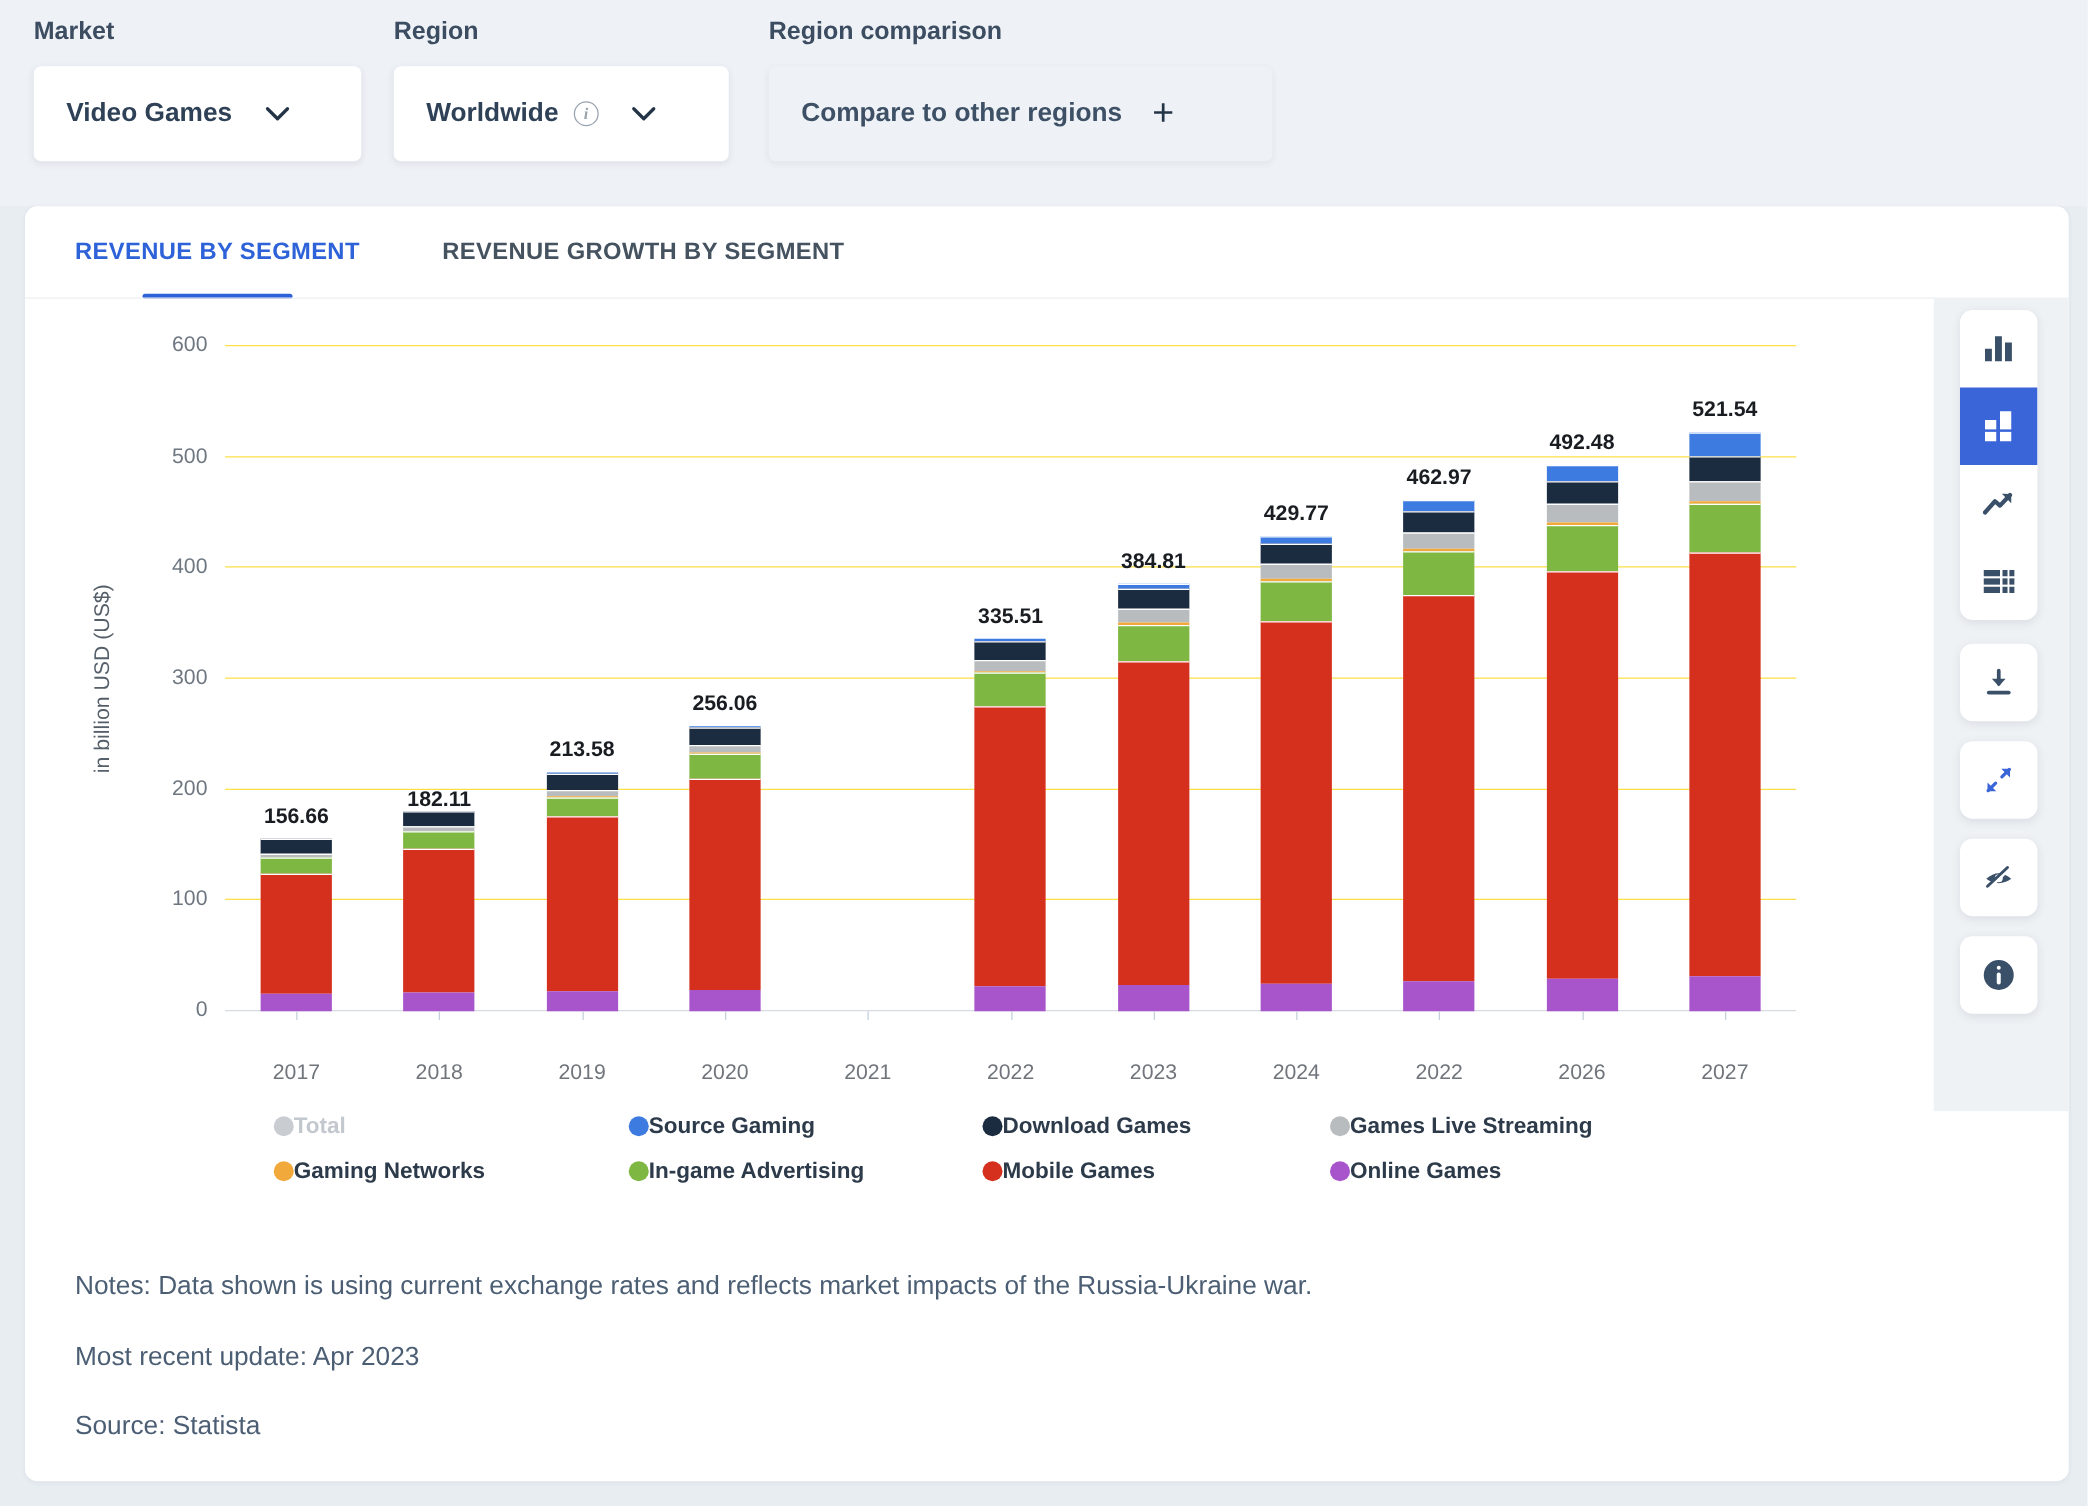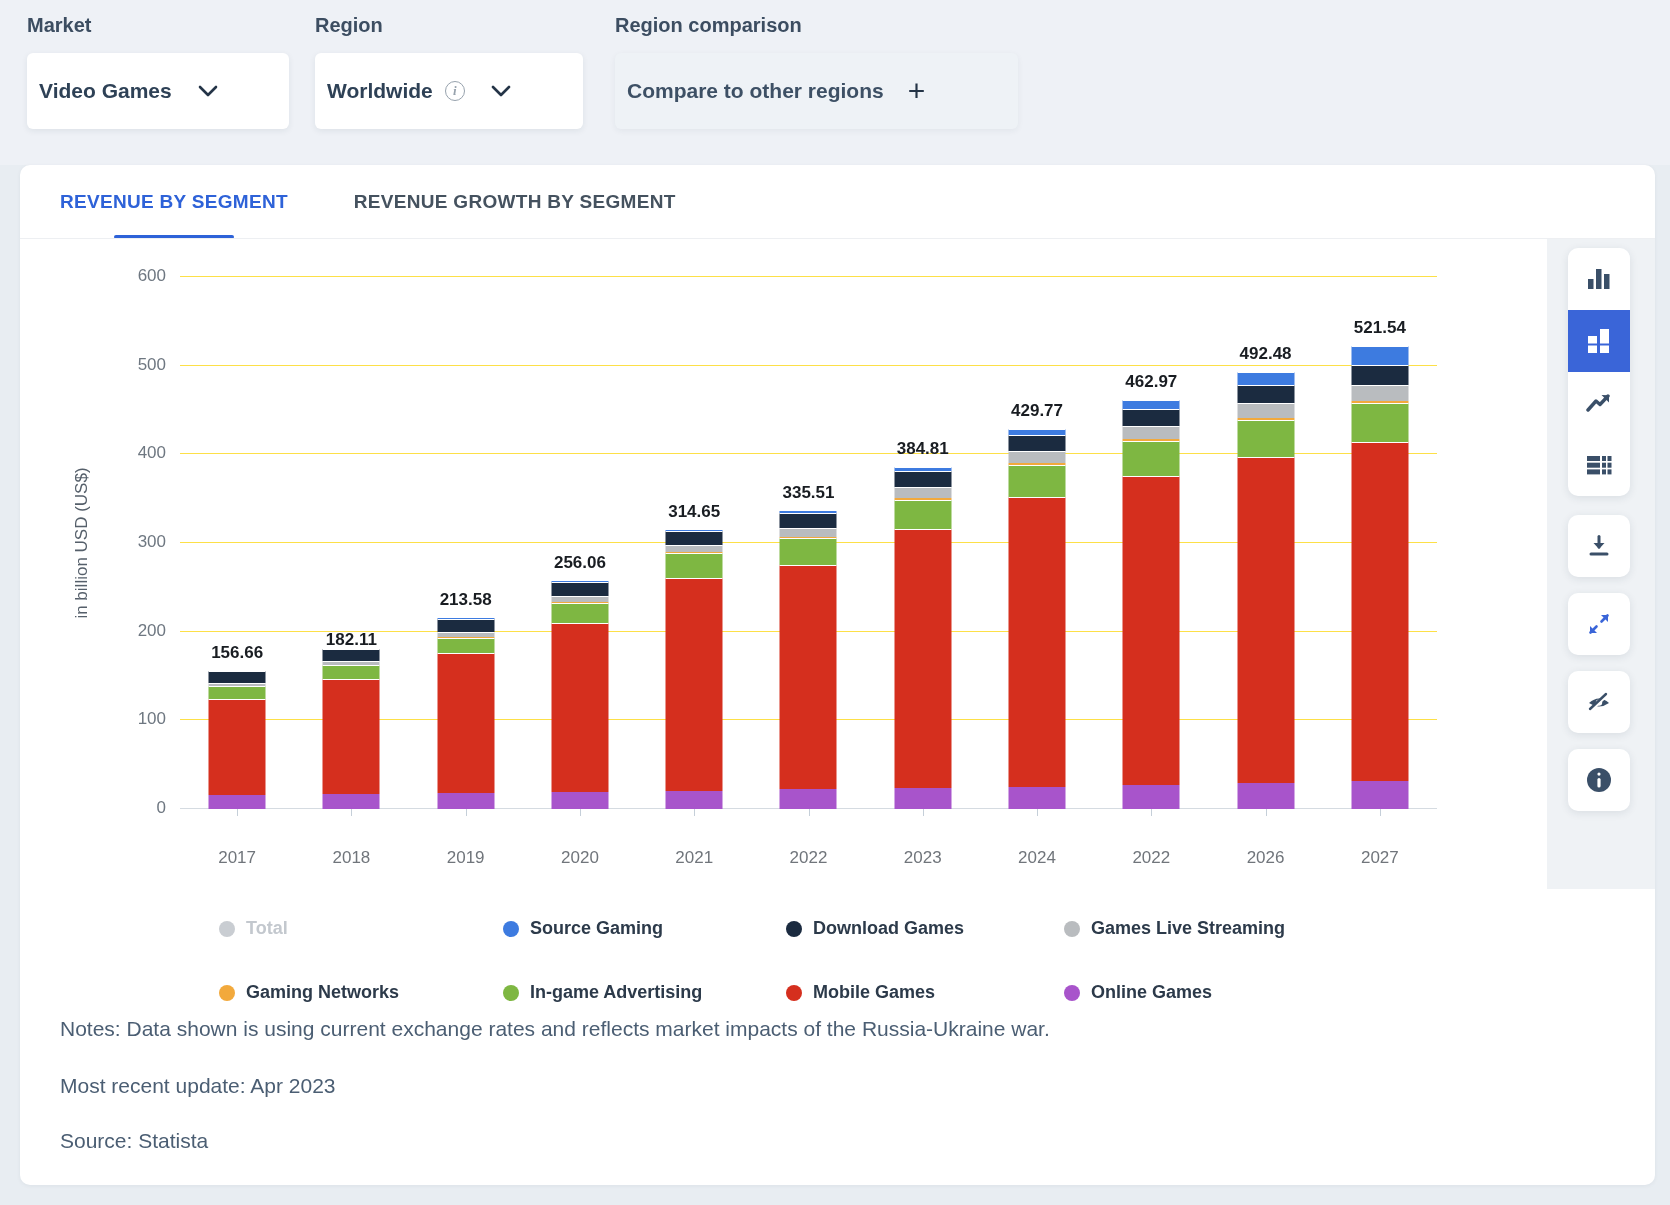--- a/index.html
+++ b/index.html
@@ -4,21 +4,21 @@
 <style>
   * { margin:0; padding:0; box-sizing:border-box; }
   html,body { width:1670px; height:1205px; }
   body { font-family:"Liberation Sans", sans-serif; background:#e8edf2; position:relative; overflow:hidden; }
 
   
   .filter-strip { position:absolute; left:0; top:0; width:1670px; height:165px; background:#eef1f6; }
   .filter-group { position:absolute; top:14px; }
   .filter-label { font-size:20px; font-weight:700; color:#3c4d61; margin-bottom:16px; }
   .filter-card { height:76px; background:#ffffff; border-radius:6px; box-shadow:0 2px 6px rgba(30,45,65,.08);
-                 display:flex; align-items:center; padding:0 12px; cursor:pointer; }
+                 display:flex; align-items:center; padding:0 26px; cursor:pointer; }
   .filter-card.gray { background:#eef2f6; box-shadow:0 2px 6px rgba(30,45,65,.06); }
   .filter-value { font-size:21px; color:#2e4156; font-weight:600; }
   .chev { margin-left:26px; display:inline-block; }
   .info-circ { width:20px; height:20px; border:1.5px solid #97a2ad; border-radius:50%; color:#97a2ad;
                font-size:13px; display:inline-flex; align-items:center; justify-content:center;
                margin-left:12px; font-family:"Liberation Serif", serif; font-style:italic; font-weight:700; }
   .plus { font-size:30px; color:#243447; margin-left:24px; font-weight:400; line-height:1; }
 
   
   .main-card { position:absolute; left:20px; top:165px; width:1635px; height:1020px; background:#ffffff;
@@ -53,21 +53,21 @@
   .seg { width:100%; }
   .seg.sep { border-top:1px solid #ffffff; }
   .total-label { position:absolute; left:50%; transform:translateX(-50%); width:130px; text-align:center;
                  font-size:17px; font-weight:700; color:#191d22; }
   .xtick { position:absolute; top:532px; width:1px; height:7px; background:#c5cfd9; }
   .xlabel { position:absolute; top:571px; transform:translateX(-50%); font-size:17px; color:#70757b; }
 
   
   .legend { position:absolute; left:199px; top:725px; display:grid;
             grid-template-columns:284px 283px 278px auto; row-gap:15px; }
-  .legend-item { display:flex; align-items:center; gap:11px; cursor:pointer;margin-top:28px; }
+  .legend-item { display:flex; align-items:center; cursor:pointer; }
   .legend-dot { width:16px; height:16px; border-radius:50%; flex:0 0 auto; }
   .legend-text { font-size:18px; font-weight:700; color:#2c3a4a; }
   .legend-item.disabled .legend-text { color:#c3c8ce; }
 
   
   .note-line { position:absolute; left:40px; font-size:21px; color:#4b5e73; }
 
   svg { display:block; }
 </style>
 </head>
@@ -260,32 +260,20 @@
           <div class="seg sep" style="height: 169px; background: rgb(213, 47, 30);"></div>
           <div class="seg sep" style="height: 20px; background: rgb(126, 183, 66);"></div>
           <div class="seg" style="height: 1px; background: rgb(242, 169, 60);"></div>
           <div class="seg sep" style="height: 6px; background: rgb(185, 188, 191);"></div>
           <div class="seg sep" style="height: 14px; background: rgb(27, 43, 64);"></div>
           <div class="seg" style="height: 1px; background: rgb(61, 123, 224);"></div>
         </div>
       </div>
       <div class="xtick" style="left: 399.955px;"></div>
       <div class="xlabel" style="left: 399.955px;">2020</div>
-      <div class="slot" style="left: 457.091px; width: 114.273px;">
-        <div class="total-label" style="bottom: 287px;">314.65</div>
-        <div class="bar">
-          <div class="seg" style="height: 18px; background: rgb(168, 84, 203);"></div>
-          <div class="seg sep" style="height: 213px; background: rgb(213, 47, 30);"></div>
-          <div class="seg sep" style="height: 25px; background: rgb(126, 183, 66);"></div>
-          <div class="seg" style="height: 1px; background: rgb(242, 169, 60);"></div>
-          <div class="seg sep" style="height: 7px; background: rgb(185, 188, 191);"></div>
-          <div class="seg sep" style="height: 14px; background: rgb(27, 43, 64);"></div>
-          <div class="seg" style="height: 1px; background: rgb(61, 123, 224);"></div>
-        </div>
-      </div>
       <div class="xtick" style="left: 514.227px;"></div>
       <div class="xlabel" style="left: 514.227px;">2021</div>
       <div class="slot" style="left: 571.364px; width: 114.273px;">
         <div class="total-label" style="bottom: 306px;">335.51</div>
         <div class="bar">
           <div class="seg" style="height: 20px; background: rgb(168, 84, 203);"></div>
           <div class="seg sep" style="height: 224px; background: rgb(213, 47, 30);"></div>
           <div class="seg sep" style="height: 27px; background: rgb(126, 183, 66);"></div>
           <div class="seg" style="height: 1px; background: rgb(242, 169, 60);"></div>
           <div class="seg sep" style="height: 9px; background: rgb(185, 188, 191);"></div>

